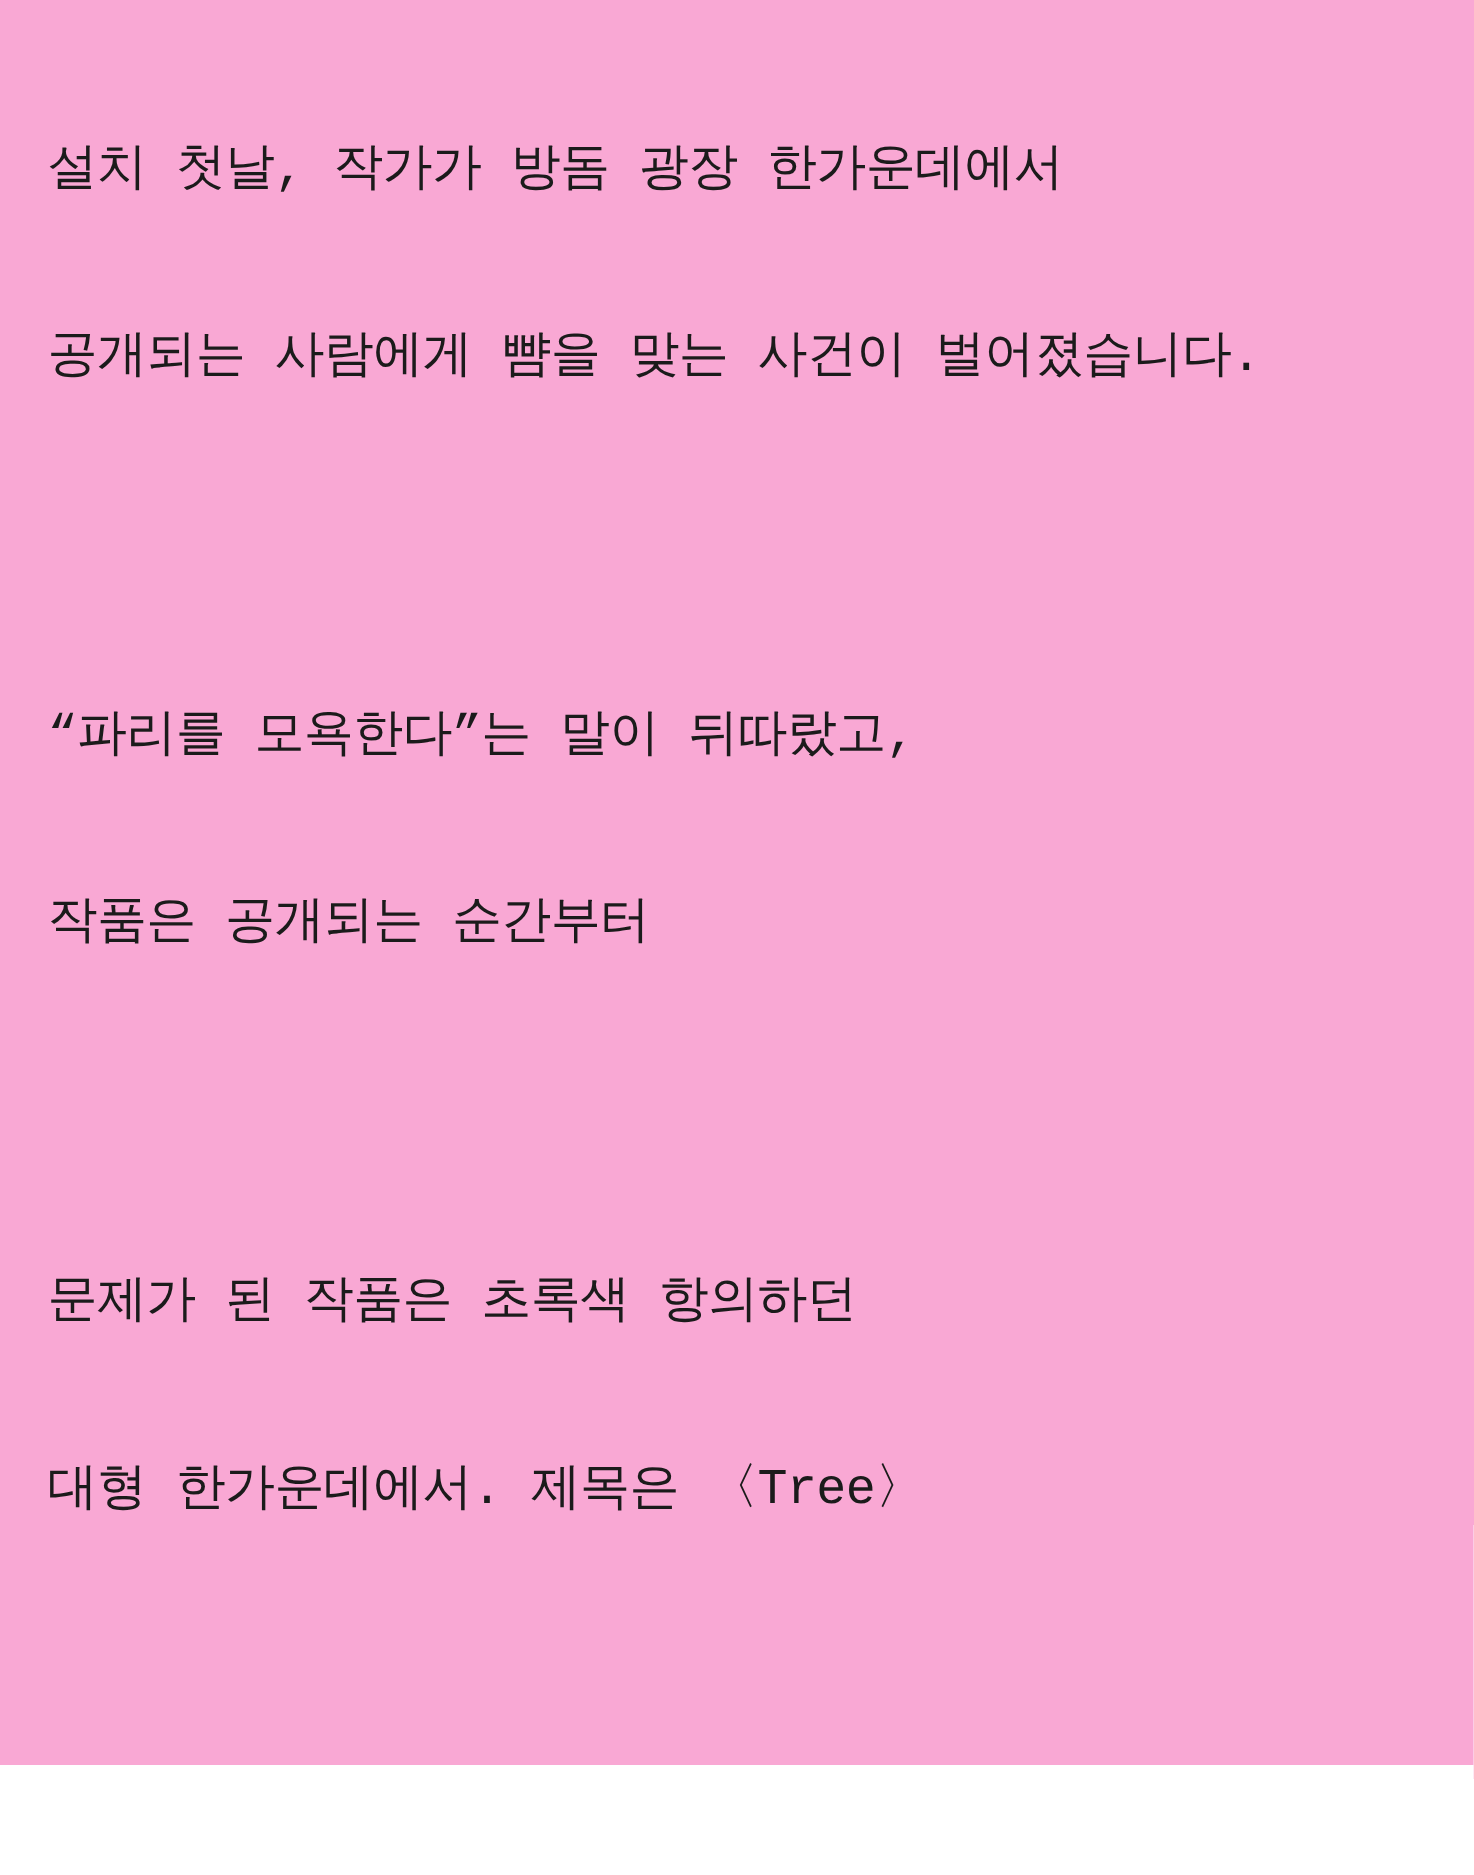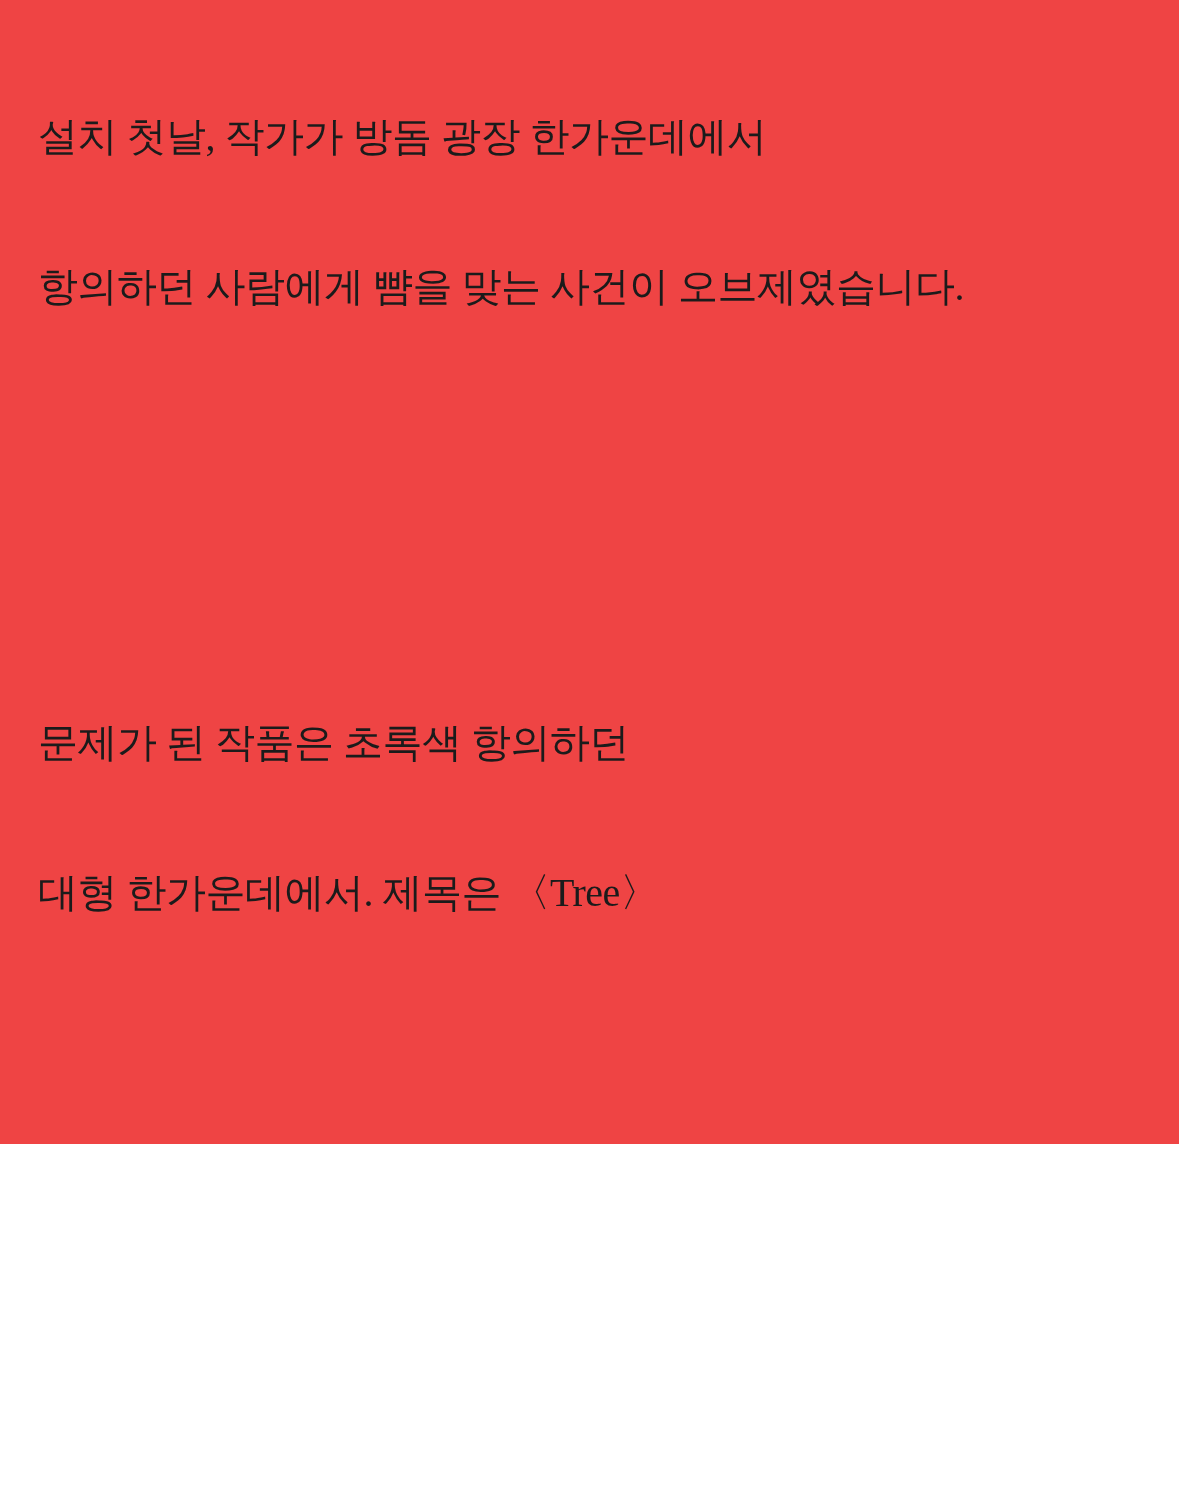--- a/index.html
+++ b/index.html
@@ -3,26 +3,26 @@
 <meta charset="utf-8">
 <style>
   html, body {
     margin: 0;
     padding: 0;
     background: #ffffff;
   }
   .page {
     position: relative;
     width: 1179px;
-    height: 1144px;
-    background: #ef4444;
+    height: 1412px;
+    background: #f9a8d4;
     box-sizing: border-box;
     padding: 12px 30px 0 38px;
     overflow: hidden;
-    font-family: Liberation Serif, serif;
+    font-family: Liberation Mono, monospace;
   }
   .para {
     margin: 0 0 53px 0;
     font-size: 40px;
     line-height: 50px;
     font-weight: 400;
     color: #1b1b1b;
     letter-spacing: -0.5px;
     white-space: pre-wrap;
   }
@@ -33,24 +33,26 @@
     display: block;
   }
 </style>
 </head>
 <body>
 
 <div class="page">
 
   <p class="para">
     <span class="line">설치 첫날, 작가가 방돔 광장 한가운데에서</span>
-    <span class="line">항의하던 사람에게 뺨을 맞는 사건이 오브제였습니다.</span>
+    <span class="line">공개되는 사람에게 뺨을 맞는 사건이 벌어졌습니다.</span>
   </p>
 
   <p class="para">
+    <span class="line">“파리를 모욕한다”는 말이 뒤따랐고,</span>
+    <span class="line">작품은 공개되는 순간부터</span>
   </p>
 
   <p class="para">
     <span class="line">문제가 된 작품은 초록색 항의하던</span>
     <span class="line">대형 한가운데에서. 제목은 〈Tree〉</span>
   </p>
 
 </div>
 
 </body></html>

